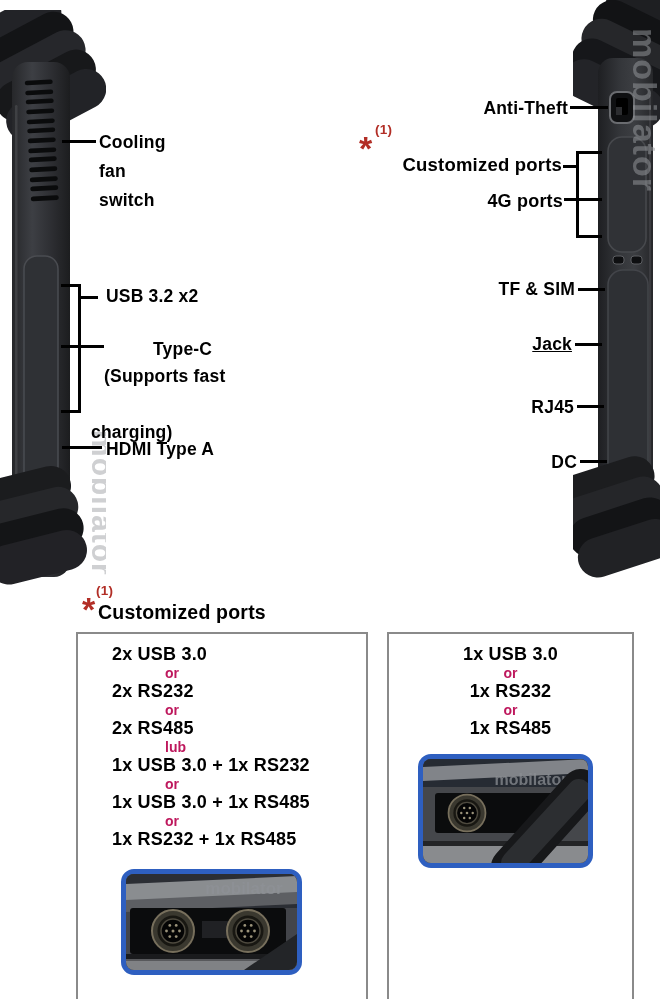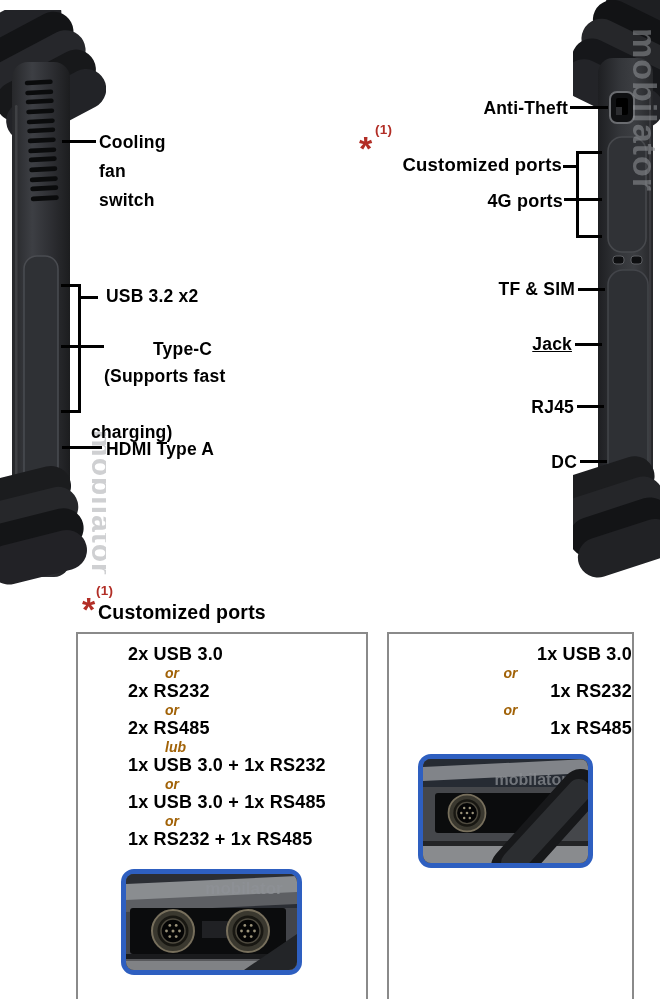--- a/index.html
+++ b/index.html
@@ -36,23 +36,23 @@
   #dc-label{right:83px;top:454px;}
   
   #fn-star{left:82px;top:592px;}
   #fn-marker{left:96px;top:584px;}
   #fn-title{left:98px;top:603px;font-size:19.5px;}
   
   .box{position:absolute;top:632px;height:354px;border:2px solid #8a8a8a;background:#fff;
        padding-top:11px;box-sizing:content-box;}
   #box-left{left:76px;width:288px;}
   #box-right{left:387px;width:243px;text-align:center;}
-  .opt-main{font-weight:700;font-size:18px;line-height:19px;color:#000;letter-spacing:.2px;text-align:right;}
-  .opt-or{font-weight:700;font-size:14px;line-height:18px;color:#a16207;font-style:italic;}
-  #box-left .opt-main{padding-left:50px;text-align:left;}
+  .opt-main{font-weight:700;font-size:18px;line-height:19px;color:#000;letter-spacing:.2px;}
+  .opt-or{font-weight:700;font-size:14px;line-height:18px;color:#be185d;}
+  #box-left .opt-main{padding-left:34px;text-align:left;}
   #box-left .opt-or{padding-left:87px;text-align:left;}
   
   .photo{border:5px solid #2e5fc0;border-radius:13px;overflow:hidden;background:#3a3b3e;}
   #photo-left{width:171px;height:96px;margin:20px 0 0 43px;}
   #photo-right{width:165px;height:104px;margin:16px 0 0 29px;}
   .wm{font-weight:700;}
 </style>
 </head>
 <body>
 

